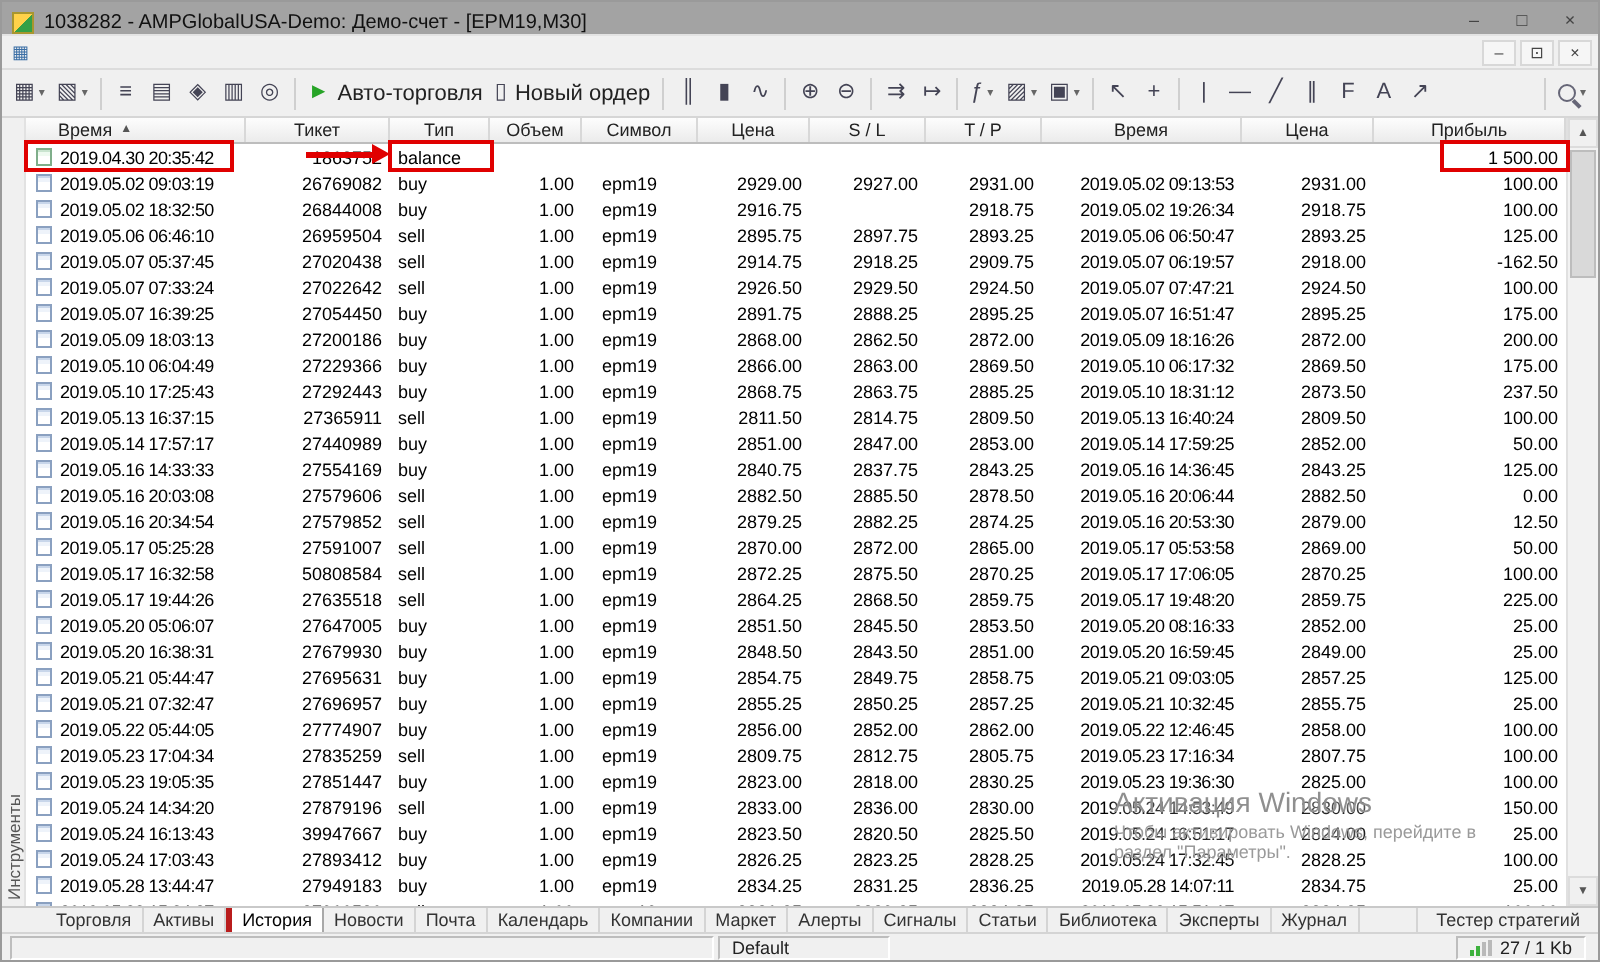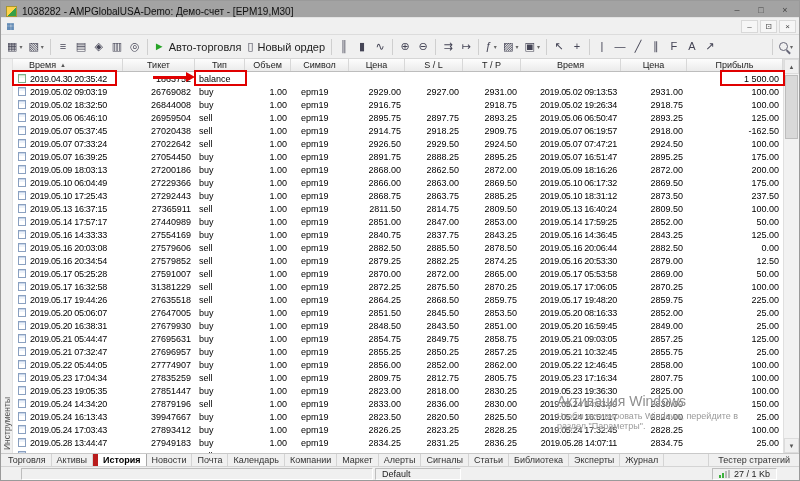--- a/index.html
+++ b/index.html
@@ -53,27 +53,27 @@
   .doc-icon{width:8px;height:9px;flex:0 0 auto;margin:0 4px 0 3px;background:#fff;border:1px solid #8aa0c0;box-shadow:inset 0 1px 0 #c8d6ea,inset 0 3px 0 #eef3fa}
   .balance-row .doc-icon{border-color:#7fae8a;box-shadow:inset 0 1px 0 #c9e4cf,inset 0 3px 0 #eefaf0}
 
   
   .vscroll{width:16px;flex:0 0 auto;background:#f2f2f2;border-left:1px solid #e0e0e0;display:flex;flex-direction:column}
   .scroll-btn{height:15px;flex:0 0 auto;display:flex;align-items:center;justify-content:center;font-size:6px;color:#555;background:#f0f0f0;border:1px solid #dcdcdc}
   .scroll-thumb{height:64px;margin:1px;background:#d9d9d9;border:1px solid #bdbdbd}
   .scroll-btn.down{margin-top:auto}
 
   
-  .tabsbar{height:13px;flex:0 0 auto;background:#f0f0f0;border-top:1px solid #c9c9c9;display:flex;align-items:stretch;font-size:9px;padding-left:2px;white-space:nowrap}
+  .tabsbar{height:13px;flex:0 0 auto;background:#f0f0f0;border-top:1px solid #c9c9c9;display:flex;align-items:stretch;font-size:9px;padding-left:22px;white-space:nowrap}
   .tab{padding:0 5px;display:flex;align-items:center;border-right:1px solid #d4d4d4;color:#333}
-  .tab.active{background:#fff;font-weight:bold;color:#000;border-left:5px solid #b91c1c;border-right:1px solid #a8a8a8}
+  .tab.active{background:#fff;font-weight:normal;color:#000;border-left:3px solid #b91c1c;border-right:1px solid #a8a8a8}
   .tester-label{margin-left:auto;padding:0 9px;display:flex;align-items:center;color:#333;border-left:1px solid #d4d4d4}
 
   
-  .statusbar{height:14px;flex:0 0 auto;background:#f0f0f0;border-top:1px solid #d4d4d4;display:flex;align-items:center;font-size:9px;color:#222;padding:0 20px}
+  .statusbar{height:14px;flex:0 0 auto;background:#f0f0f0;border-top:1px solid #d4d4d4;display:flex;align-items:center;font-size:9px;color:#222;padding:0 4px}
   .sb-pane{height:12px;display:flex;align-items:center;padding:0 6px;border:1px solid;border-color:#bdbdbd #fff #fff #bdbdbd;margin-right:2px;white-space:nowrap}
   .sb-hint{width:352px}
   .sb-profile{width:86px}
   .sb-fill{flex:1;border:none}
   .bars{display:flex;align-items:flex-end;gap:1px;height:8px;margin-right:4px}
   .bars i{display:block;width:2px;background:#3db13d}
   .bars i:nth-child(1){height:3px}.bars i:nth-child(2){height:5px}
   .bars i:nth-child(3){height:7px;background:#b9b9b9}.bars i:nth-child(4){height:8px;background:#b9b9b9}
 
   
@@ -495,21 +495,21 @@
             <div class="td c7">2865.00</div>
             <div class="td c8">2019.05.17 05:53:58</div>
             <div class="td c9">2869.00</div>
             <div class="td c10">50.00</div>
           </div>
           <div class="tr">
             <div class="td c0">
               <span class="doc-icon"></span>
               <span>2019.05.17 16:32:58</span>
             </div>
-            <div class="td c1">31381229</div>
+            <div class="td c1">50808584</div>
             <div class="td c2">sell</div>
             <div class="td c3">1.00</div>
             <div class="td c4">epm19</div>
             <div class="td c5">2872.25</div>
             <div class="td c6">2875.50</div>
             <div class="td c7">2870.25</div>
             <div class="td c8">2019.05.17 17:06:05</div>
             <div class="td c9">2870.25</div>
             <div class="td c10">100.00</div>
           </div>

